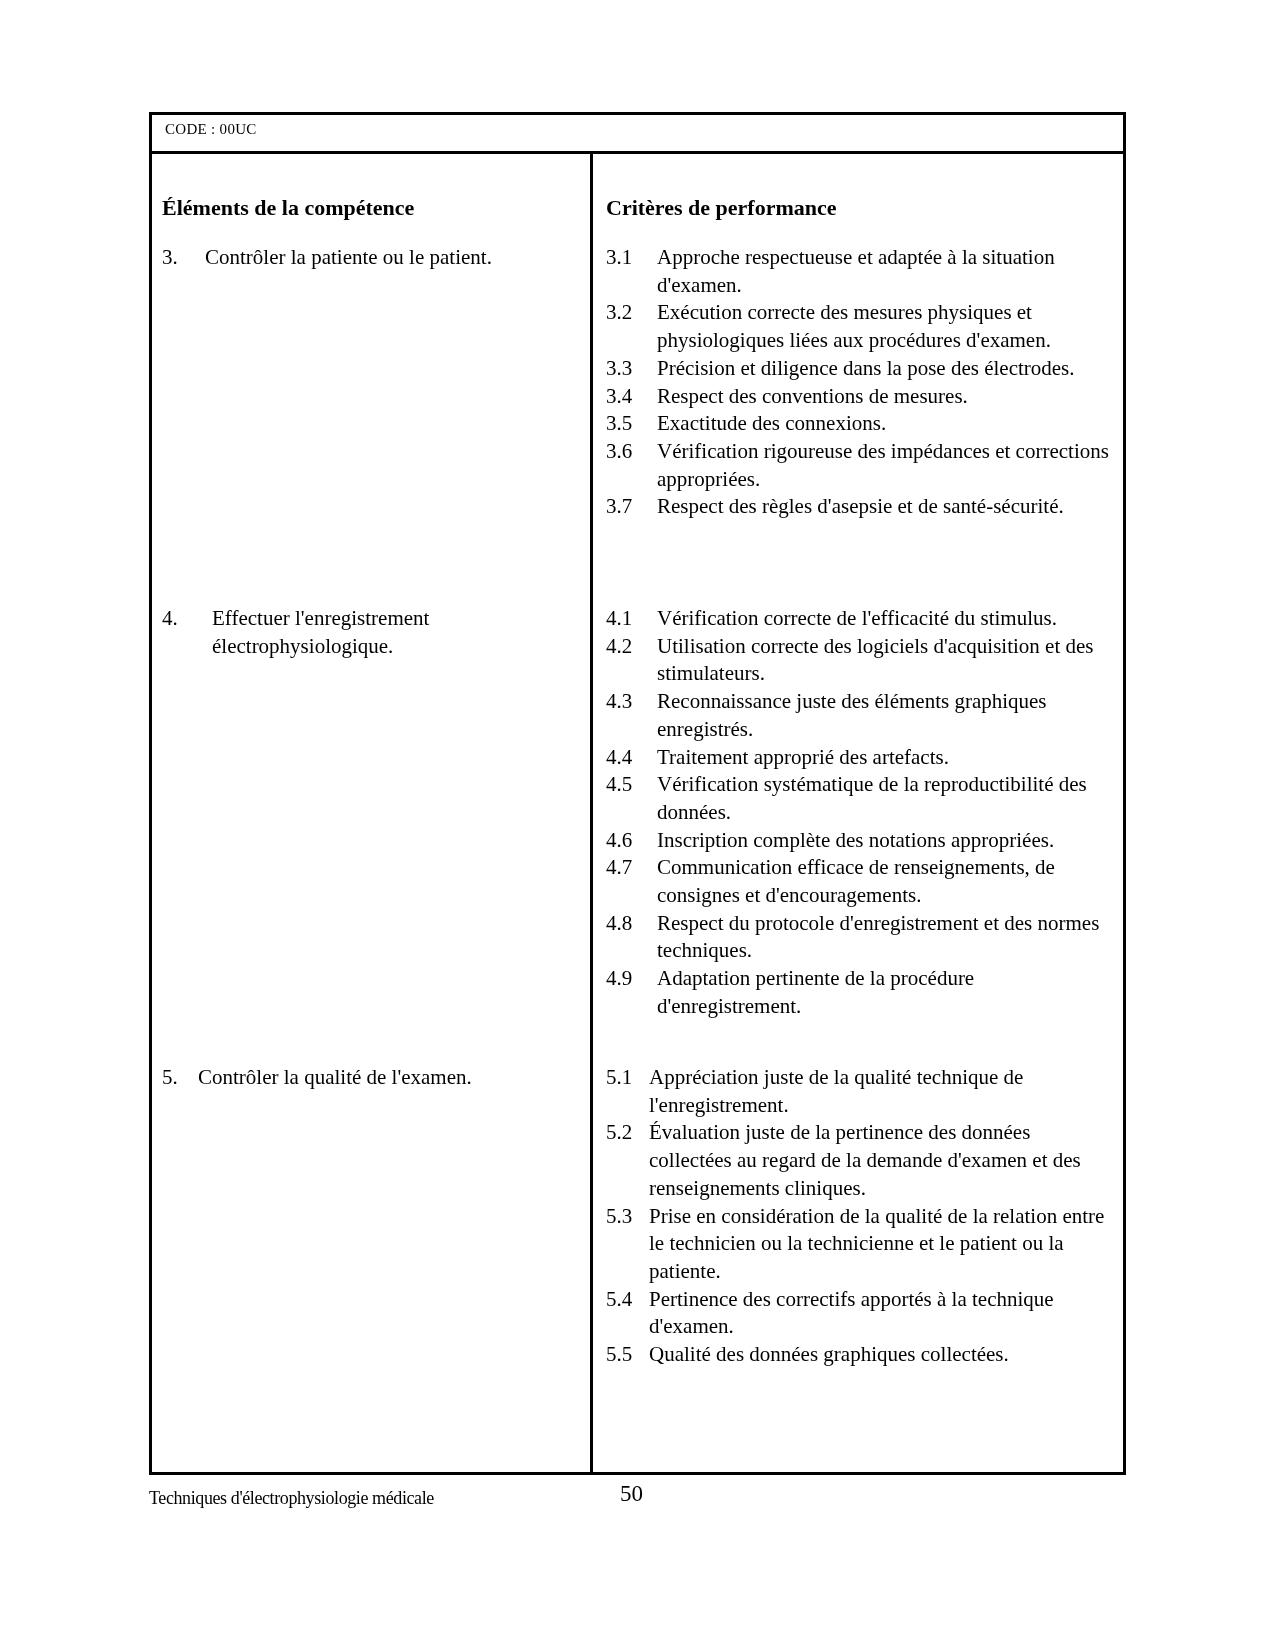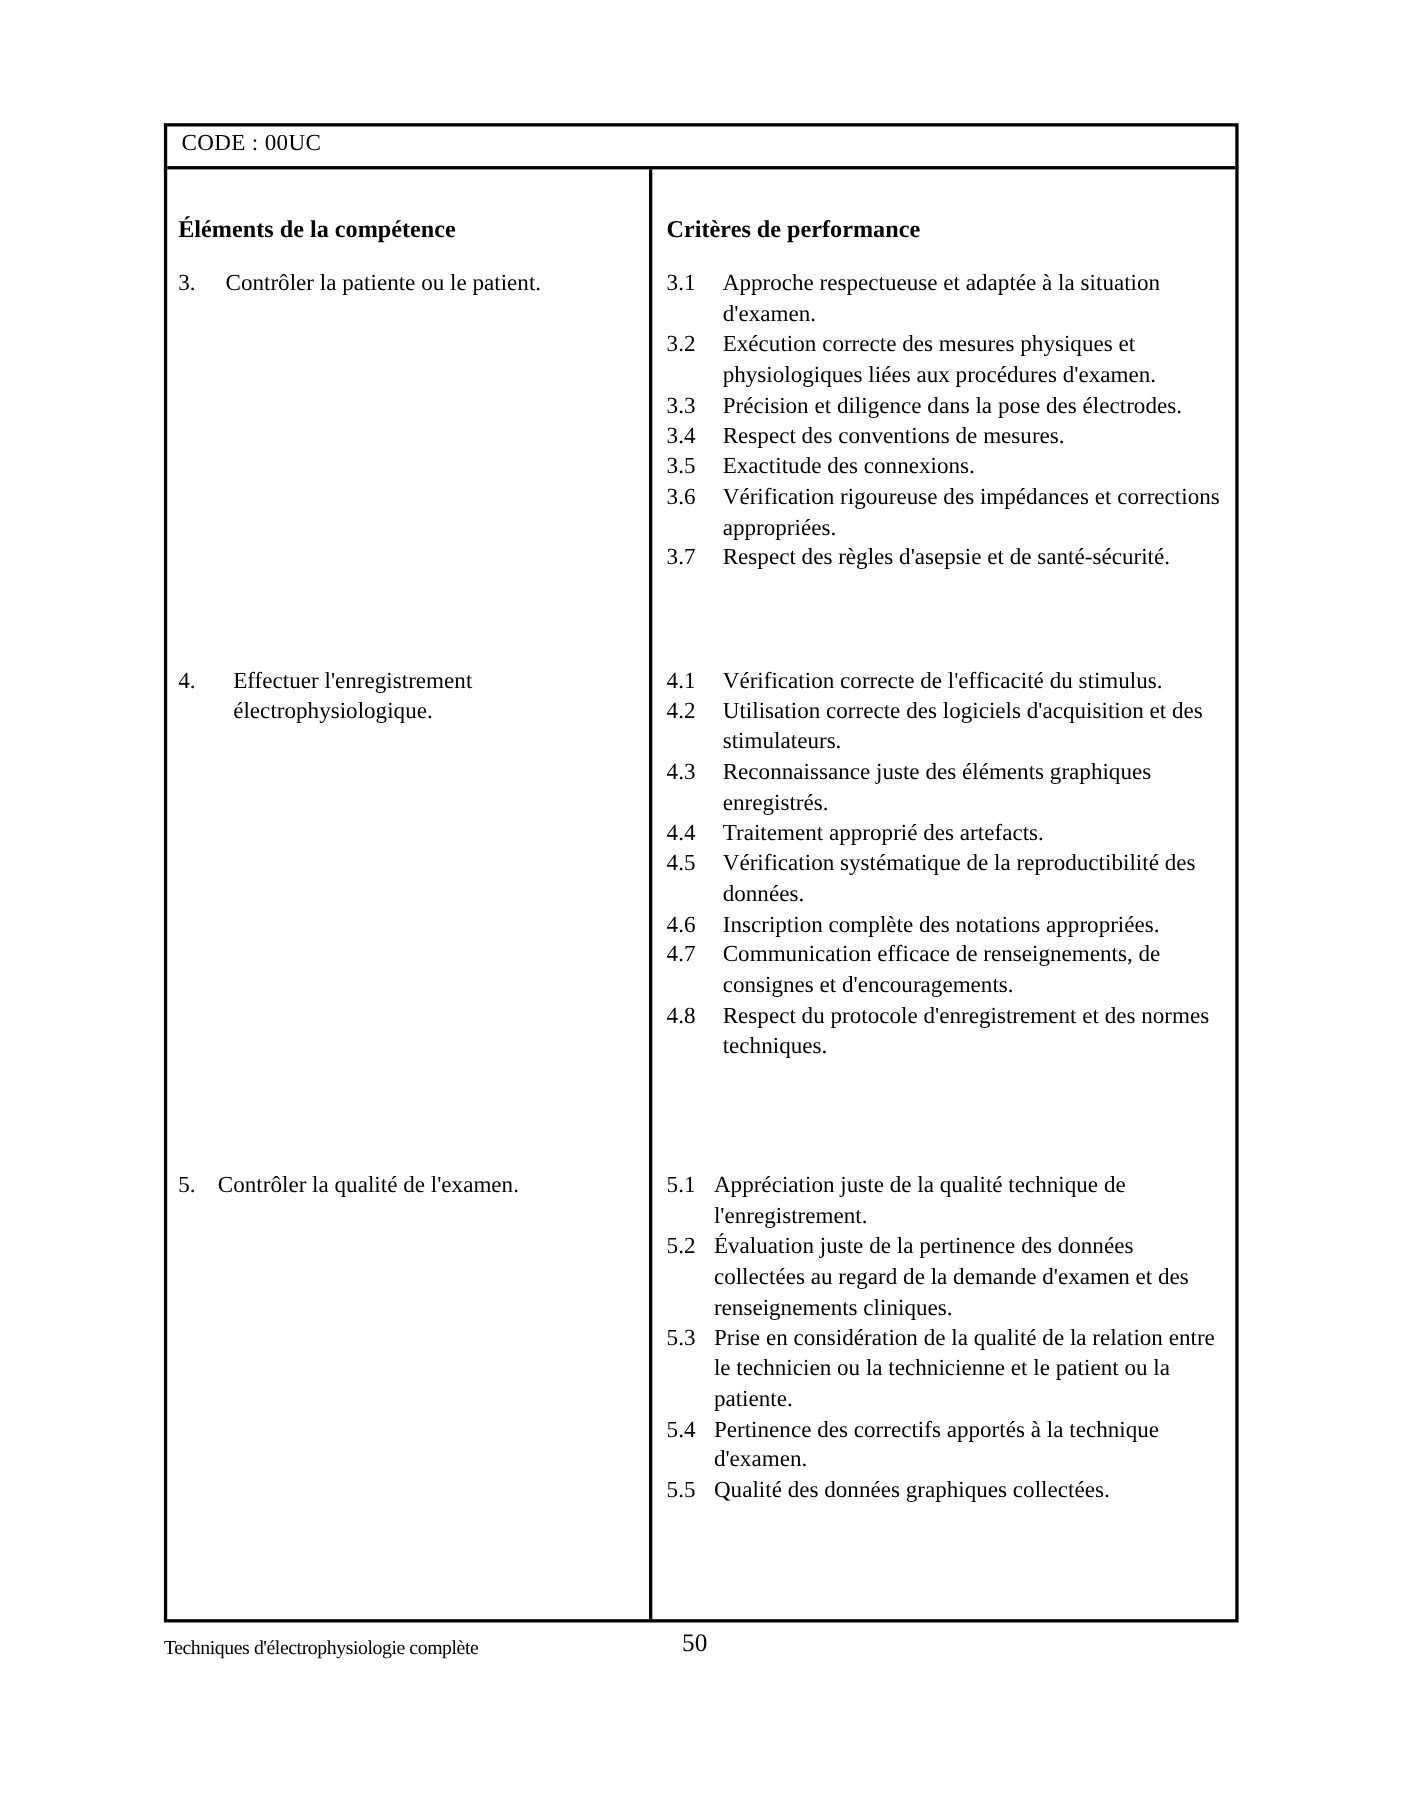--- a/index.html
+++ b/index.html
@@ -12,21 +12,21 @@
       position: absolute; left: 149px; top: 112px;
       width: 971px; height: 1357px;
       border: 3px solid #000;
     }
     .code-row {
       position: absolute; left: 0; top: 0; right: 0; height: 36px;
       border-bottom: 3px solid #000;
     }
     .code-text {
       position: absolute; left: 13px; top: 1px;
-      font-size: 21px; letter-spacing: 0.3px; line-height: 26px;
+      font-size: 15px; letter-spacing: 0.3px; line-height: 26px;
     }
     .col-divider {
       position: absolute; left: 438px; top: 39px; bottom: 0; width: 3px; background: #000;
     }
     .col { position: absolute; top: 39px; bottom: 0; }
     .col-left { left: 0; width: 438px; }
     .col-right { left: 441px; right: 0; }
     .heading {
       position: absolute; font-weight: bold; font-size: 22px; line-height: 28px;
     }
@@ -144,20 +144,24 @@
           <span class="ctext">Inscription complète des notations appropriées.</span>
         </div>
       <div class="crit">
           <span class="cnum">4.7</span>
           <span class="ctext">Communication efficace de renseignements, de consignes et d'encouragements.</span>
         </div>
       <div class="crit">
           <span class="cnum">4.8</span>
           <span class="ctext">Respect du protocole d'enregistrement et des normes techniques.</span>
         </div>
+      <div class="crit">
+          <span class="cnum">4.9</span>
+          <span class="ctext">Adaptation pertinente de la procédure d'enregistrement.</span>
+        </div>
     </div>
 
     <div class="criteria-group g5" style="top:910px;">
       <div class="crit">
           <span class="cnum">5.1</span>
           <span class="ctext">Appréciation juste de la qualité technique de l'enregistrement.</span>
         </div>
       <div class="crit">
           <span class="cnum">5.2</span>
           <span class="ctext">Évaluation juste de la pertinence des données collectées au regard de la demande d'examen et des renseignements cliniques.</span>
@@ -171,14 +175,14 @@
           <span class="ctext">Pertinence des correctifs apportés à la technique d'examen.</span>
         </div>
       <div class="crit">
           <span class="cnum">5.5</span>
           <span class="ctext">Qualité des données graphiques collectées.</span>
         </div>
     </div>
   </div>
 </div>
 
-<div class="footer-title">Techniques d'électrophysiologie complète</div>
+<div class="footer-title">Techniques d'électrophysiologie médicale</div>
 <div class="page-number">50</div>
 
 </body></html>

